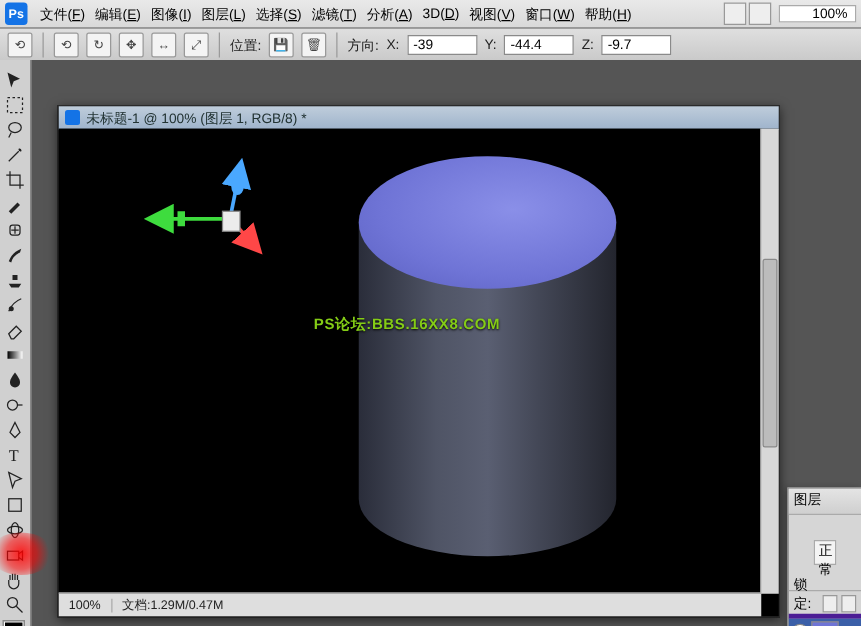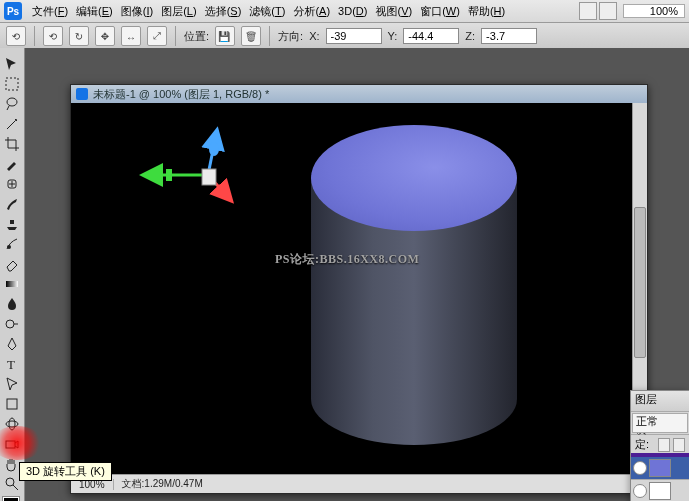--- a/index.html
+++ b/index.html
@@ -18,39 +18,39 @@
   .optbar .sel::after{content:"";position:absolute;right:3px;top:5px;border:4px solid transparent;border-top-color:#555}
   .optbar .num{background:#fff;border:1px solid #8a8a8a;padding:1px 4px;width:46px;text-align:left;font-size:11px}
   .main{position:absolute;top:48px;left:0;right:0;bottom:0;background:#555}
   .toolbox{position:absolute;top:0;left:0;width:24px;background:#d0d0d0;border-right:1px solid #888;height:100%;padding-top:6px}
   .toolbox .tool{width:22px;height:19px;margin:0 auto 1px;display:flex;align-items:center;justify-content:center;font-size:12px;color:#333;cursor:default;position:relative}
   .toolbox .tool svg{width:16px;height:16px}
   .swatches{margin-top:4px;position:relative;height:30px}
   .sw1{position:absolute;left:3px;top:0;width:14px;height:14px;background:#000;border:1px solid #fff;outline:1px solid #888}
   .highlight{position:absolute;left:-9px;top:378px;width:52px;height:34px;border-radius:50%;background:radial-gradient(circle,rgba(255,0,0,0.85) 0%,rgba(255,0,0,0.55) 40%,rgba(255,0,0,0) 72%);pointer-events:none}
   .tooltip{position:absolute;left:19px;top:414px;background:#ffffe1;border:1px solid #000;padding:1px 6px;font-size:11px;white-space:nowrap;z-index:20}
-  .docwin{position:absolute;left:70px;top:36px;width:576px;height:408px;background:#000;box-shadow:0 2px 8px rgba(0,0,0,.6);border:1px solid #2a2a2a}
+  .docwin{position:absolute;left:46px;top:36px;width:576px;height:408px;background:#000;box-shadow:0 2px 8px rgba(0,0,0,.6);border:1px solid #2a2a2a}
   .doctitle{height:18px;background:linear-gradient(#bfcddb,#9fb4cc);border-bottom:1px solid #5a6b7d;display:flex;align-items:center;font-size:11px;color:#233}
   .doctitle .ps2{width:12px;height:12px;background:#1473e6;margin:0 5px;border-radius:2px}
   .canvas{position:absolute;top:18px;left:0;right:14px;bottom:18px;background:#000;overflow:hidden}
   .vscroll{position:absolute;top:18px;right:0;bottom:18px;width:14px;background:#d8d8d8;border-left:1px solid #999}
   .vscroll .thumb{position:absolute;left:1px;right:1px;top:28%;height:40%;background:#bcbcbc;border:1px solid #8a8a8a;border-radius:2px}
   .hscroll{position:absolute;left:0;right:14px;bottom:0;height:18px;background:#dedede;border-top:1px solid #999;display:flex;align-items:center;font-size:10px;color:#222}
   .hscroll .zoom{padding:0 8px;border-right:1px solid #aaa}
   .hscroll .info{padding:0 8px}
   .cyl{position:absolute;left:240px;top:12px;width:206px;height:344px}
   .cyl .body{position:absolute;left:0;top:60px;width:206px;height:270px;background:linear-gradient(90deg,#2a2d3a 0%,#4f5465 30%,#5a5f72 50%,#434756 70%,#23252e 100%);border-bottom-left-radius:103px 46px;border-bottom-right-radius:103px 46px}
   .cyl .top{position:absolute;left:0;top:10px;width:206px;height:106px;border-radius:50%;background:radial-gradient(ellipse at 60% 40%,#8a8fe8 0%,#6f74d6 60%,#5a5fc0 100%)}
   .axis{position:absolute;left:65px;top:20px}
-  .watermark{position:absolute;left:204px;top:148px;color:#a3a3a3;font-size:12px;font-weight:bold;letter-spacing:.5px;font-family:Liberation Serif, serif;text-shadow:0 1px 2px #000}
+  .watermark{position:absolute;left:204px;top:148px;color:#84cc16;font-size:12px;font-weight:bold;letter-spacing:.5px;font-family:Liberation Sans, sans-serif;text-shadow:0 1px 2px #000}
   .wm2{position:absolute;right:8px;bottom:24px;font:700 16px Arial;color:#3aa7ff;letter-spacing:1px;text-shadow:0 1px 2px rgba(0,0,0,.9)}
   .wm2 .o{color:#f6b93b}
   .layers{position:absolute;right:0;top:342px;width:58px;height:140px;background:#d6d6d6;border:1px solid #888;border-right:none;box-shadow:-2px 0 6px rgba(0,0,0,.25)}
   .layers .tab{height:18px;background:linear-gradient(#e4e4e4,#cfcfcf);border-bottom:1px solid #aaa;padding:1px 4px;font-size:11px}
-  .layers .mode{height:18px;background:#f4f4f4;border:1px solid #aaa;margin:1px;padding:0 3px;font-size:11px;position:relative}
+  .layers .mode{height:18px;background:#f4f4f4;border:1px solid #aaa;margin:20px;padding:0 3px;font-size:11px;position:relative}
   .layers .lock{height:16px;border-top:1px solid #aaa;border-bottom:4px solid #4c1d95;padding:1px 4px;font-size:11px;display:flex;gap:3px;align-items:flex-end}
   .layers .lock .li{width:12px;height:12px;border:1px solid #999;background:#eee}
   .layers .row{height:22px;border-bottom:1px solid #aaa;display:flex;align-items:center;gap:2px;padding:0 2px}
   .layers .eye{width:12px;height:12px;border:1px solid #888;background:#fff;border-radius:50%}
   .layers .thumb{width:20px;height:16px;border:1px solid #888;background:#6f74d6}
   .layers .thumb.bg{background:#fff}
   .layers .row.sel{background:#3b5fa8;color:#fff}
 </style>
 </head>
 <body>
@@ -86,21 +86,21 @@
   <span class="lbl">位置:</span>
   <div class="ico">💾</div>
   <div class="ico">🗑</div>
   <div class="sep"></div>
   <span class="lbl">方向:</span>
   <span class="lbl">X:</span>
   <div class="num">-39</div>
   <span class="lbl">Y:</span>
   <div class="num">-44.4</div>
   <span class="lbl">Z:</span>
-  <div class="num">-3.7</div>
+  <div class="num">-9.7</div>
 </div>
 
 <div class="main">
 
   <div class="toolbox">
     <div class="tool">
         <svg viewBox="0 0 16 16">
           <path d="M2 2l3 12 2-5 5-2z" fill="#222"></path>
         </svg>
       </div>
@@ -223,21 +223,20 @@
           <path d="M9 9l5 5" stroke="#222"></path>
         </svg>
       </div>
     <div class="swatches">
 
       <div class="sw1"></div>
     </div>
   </div>
 
   <div class="highlight"></div>
-  <div class="tooltip">3D 旋转工具 (K)</div>
 
   <div class="docwin">
     <div class="doctitle">
       <div class="ps2"></div>
       <span>未标题-1 @ 100% (图层 1, RGB/8) *</span>
     </div>
     <div class="canvas">
       <svg class="axis" width="110" height="90">
         <defs>
           <marker id="ah-g" markerWidth="8" markerHeight="8" refX="5" refY="4" orient="auto">

